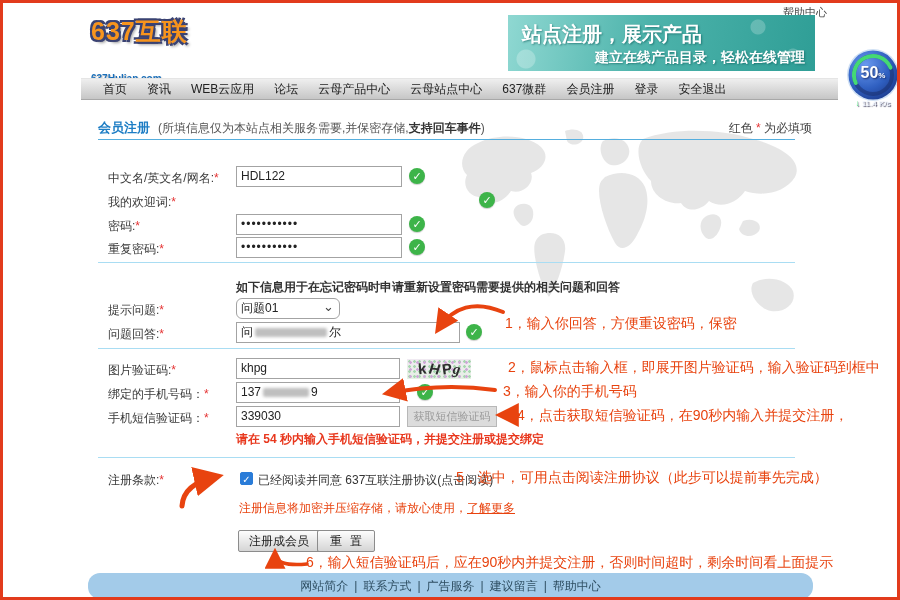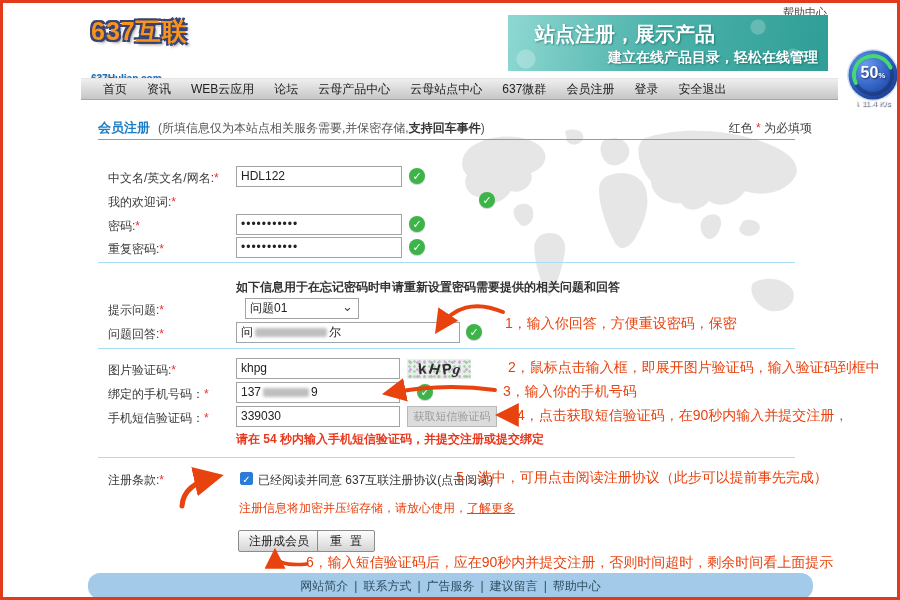--- a/index.html
+++ b/index.html
@@ -11,21 +11,21 @@
   .nowrap{white-space:nowrap;}
   
   .logo-title{font-size:25px;font-weight:bold;color:#f7941d;letter-spacing:1px;
     text-shadow:-2px -2px 0 #3a4272,2px -2px 0 #3a4272,-2px 2px 0 #3a4272,2px 2px 0 #3a4272,3px 3px 3px #999;}
   .logo-domain{font-size:10px;font-weight:bold;color:#1a6fba;margin-top:25px;text-shadow:1px 1px 1px #bbb;}
   .banner{width:307px;height:56px;overflow:hidden;
     background:
       radial-gradient(circle at 18px 44px, rgba(255,255,255,.25) 0 9px, transparent 10px),
       radial-gradient(circle at 250px 12px, rgba(255,255,255,.22) 0 7px, transparent 8px),
       radial-gradient(circle at 285px 40px, rgba(255,255,255,.2) 0 6px, transparent 7px),
-      linear-gradient(100deg,#8fd8d2 0%,#4db3ab 45%,#2f9e96 100%); padding-left: 13px;}
+      linear-gradient(100deg,#8fd8d2 0%,#4db3ab 45%,#2f9e96 100%);}
   .banner-l1{font-size:20px;font-weight:bold;color:#fff;padding:6px 0 0 14px;text-shadow:1px 1px 2px rgba(0,80,80,.55);}
   .banner-l2{font-size:14px;font-weight:bold;color:#fff;text-align:right;padding-right:10px;margin-top:1px;text-shadow:1px 1px 2px rgba(0,80,80,.55);}
   .helpcenter{font-size:11px;color:#444;cursor:pointer;}
   .adlabel{font-size:11px;color:#2ba0c8;cursor:pointer;}
   
   .nav{width:757px;height:22px;background:linear-gradient(#efefef,#c6c6c6);
        border-top:1px solid #e5e5e5;border-bottom:1px solid #a8a8a8;
        display:flex;align-items:center;padding-left:12px;box-sizing:border-box;}
   .nav span{font-size:12px;color:#222;padding:0 10px;cursor:pointer;}
   
@@ -164,21 +164,21 @@
   <div class="abs chk" style="left:406px;top:213px;">✓</div>
 
   <div class="abs flabel" style="left:105px;top:238px;"><span>重复密码:</span><span class="red">*</span></div>
   <div class="abs tinput" style="left:233px;top:234px;width:166px;letter-spacing:1px;">•••••••••••</div>
   <div class="abs chk" style="left:406px;top:236px;">✓</div>
 
   <div class="abs divider" style="left:95px;top:259px;width:697px;"></div>
 
   <div class="abs hint nowrap" style="left:233px;top:276px;">如下信息用于在忘记密码时申请重新设置密码需要提供的相关问题和回答</div>
   <div class="abs flabel" style="left:105px;top:299px;"><span>提示问题:</span><span class="red">*</span></div>
-  <div class="abs selectbox" style="left:242px;top:295px;width:114px;"><span>问题01</span><span class="chev">⌄</span></div>
+  <div class="abs selectbox" style="left:233px;top:295px;width:104px;border-radius:6px;"><span>问题01</span><span class="chev">⌄</span></div>
 
   <div class="abs flabel" style="left:105px;top:323px;"><span>问题回答:</span><span class="red">*</span></div>
   <div class="abs tinput" style="left:233px;top:319px;width:224px;"><span>问</span><span class="blur" style="width:72px;"></span><span>尔</span></div>
   <div class="abs chk" style="left:463px;top:321px;">✓</div>
   <div class="abs ann" style="left:502px;top:312px;">1，输入你回答，方便重设密码，保密</div>
 
   <div class="abs divider" style="left:95px;top:345px;width:697px;"></div>
 
   <div class="abs flabel" style="left:105px;top:359px;"><span>图片验证码:</span><span class="red">*</span></div>
   <div class="abs tinput" style="left:233px;top:355px;width:164px;">khpg</div>

